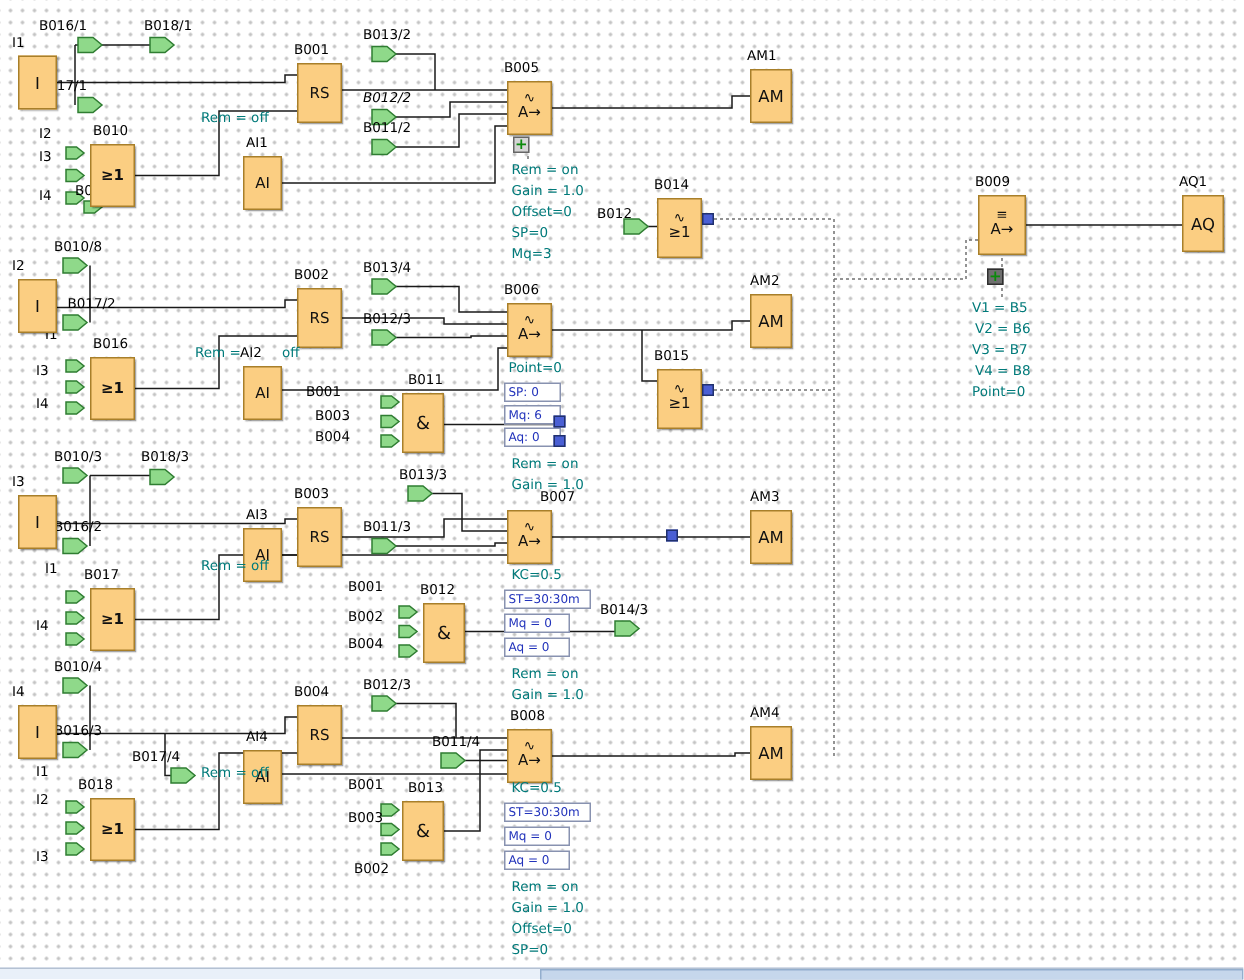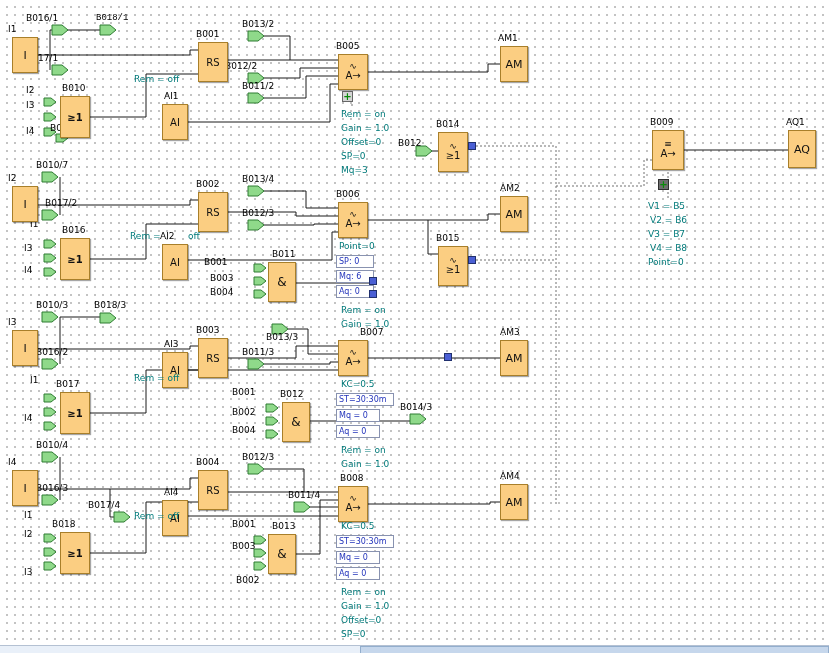--- a/index.html
+++ b/index.html
@@ -144,34 +144,34 @@
       <polygon points="44,254 51,254 56,258 51,262 44,262" fill="#8fd98a" stroke="#2f7d32"></polygon>
       <polygon points="44,268 51,268 56,272 51,276 44,276" fill="#8fd98a" stroke="#2f7d32"></polygon>
       <polygon points="44,394 51,394 56,398 51,402 44,402" fill="#8fd98a" stroke="#2f7d32"></polygon>
       <polygon points="44,408 51,408 56,412 51,416 44,416" fill="#8fd98a" stroke="#2f7d32"></polygon>
       <polygon points="44,422 51,422 56,426 51,430 44,430" fill="#8fd98a" stroke="#2f7d32"></polygon>
       <polygon points="44,534 51,534 56,538 51,542 44,542" fill="#8fd98a" stroke="#2f7d32"></polygon>
       <polygon points="44,548 51,548 56,552 51,556 44,556" fill="#8fd98a" stroke="#2f7d32"></polygon>
       <polygon points="44,562 51,562 56,566 51,570 44,570" fill="#8fd98a" stroke="#2f7d32"></polygon>
     </svg>
     <div class="lbl" style="left: 26px; top: 13px;">B016/1</div>
-    <div class="lbl" style="left: 96px; top: 13px; font-family: Liberation Mono, monospace;">B018/1</div>
+    <div class="lbl" style="left: 96px; top: 13px;">B018/1</div>
     <div class="lbl" style="left: 26px; top: 53px;">B017/1</div>
     <div class="lbl" style="left: 242px; top: 19px;">B013/2</div>
-    <div class="lbl" style="left: 225px; top: 61px;">B012/2</div>
+    <div class="lbl" style="left: 242px; top: 61px; font-style: italic;">B012/2</div>
     <div class="lbl" style="left: 242px; top: 81px;">B011/2</div>
-    <div class="lbl" style="left: 36px; top: 160px;">B010/7</div>
+    <div class="lbl" style="left: 36px; top: 160px;">B010/8</div>
     <div class="lbl" style="left: 45px; top: 198px;">B017/2</div>
     <div class="lbl" style="left: 242px; top: 174px;">B013/4</div>
     <div class="lbl" style="left: 242px; top: 208px;">B012/3</div>
     <div class="lbl" style="left: 398px; top: 138px;">B012</div>
     <div class="lbl" style="left: 36px; top: 300px;">B010/3</div>
     <div class="lbl" style="left: 94px; top: 300px;">B018/3</div>
     <div class="lbl" style="left: 36px; top: 347px;">B016/2</div>
-    <div class="lbl" style="left: 266px; top: 312px; margin-top: 20px;">B013/3</div>
+    <div class="lbl" style="left: 266px; top: 312px;">B013/3</div>
     <div class="lbl" style="left: 242px; top: 347px;">B011/3</div>
     <div class="lbl" style="left: 400px; top: 402px;">B014/3</div>
     <div class="lbl" style="left: 36px; top: 440px;">B010/4</div>
     <div class="lbl" style="left: 36px; top: 483px;">B016/3</div>
     <div class="lbl" style="left: 88px; top: 500px;">B017/4</div>
     <div class="lbl" style="left: 242px; top: 452px;">B012/3</div>
     <div class="lbl" style="left: 288px; top: 490px;">B011/4</div>
     <div class="lbl" style="left: 204px; top: 257px;">B001</div>
     <div class="lbl" style="left: 210px; top: 273px;">B003</div>
     <div class="lbl" style="left: 210px; top: 287px;">B004</div>

